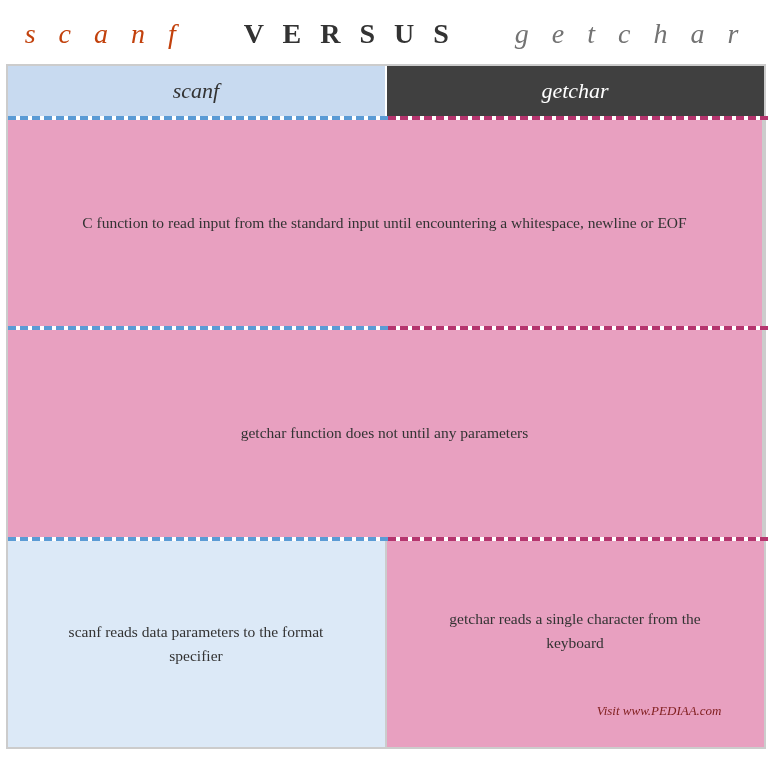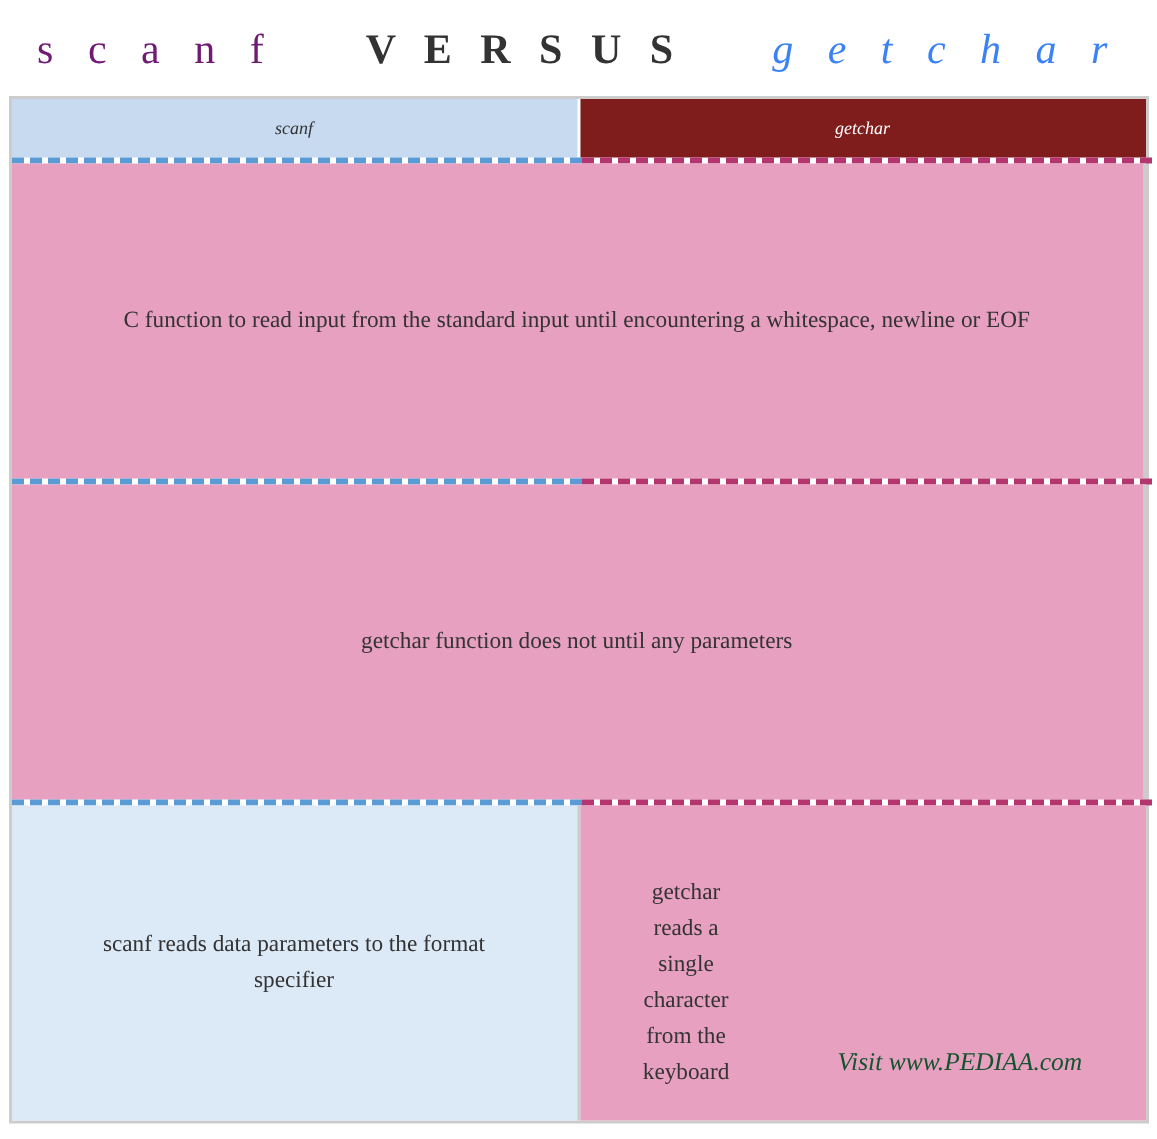--- a/index.html
+++ b/index.html
@@ -22,33 +22,34 @@
     }
 
     .title-bar h1 {
       font-size: 28px;
       letter-spacing: 8px;
       font-weight: normal;
       color: #333;
     }
 
     .title-bar h1 .scanf-part {
-      color: #701a75;
+      color: #c2410c;
+      font-style: italic;
     }
 
     .title-bar h1 .versus-part {
       color: #333;
       font-weight: bold;
       font-style: normal;
       letter-spacing: 6px;
       text-align: center;
     }
 
     .title-bar h1 .getchar-part {
-      color: #3b82f6;
+      color: #737373;
       font-style: italic;
     }
 
     .comparison-table {
       width: 760px;
       flex: 1;
       display: flex;
       flex-direction: column;
       border: 2px solid #ccc;
       margin: 0 5px 10px;
@@ -56,32 +57,32 @@
 
     .header-row {
       display: flex;
       width: 100%;
     }
 
     .header-cell {
       flex: 1;
       padding: 12px 10px;
       text-align: center;
-      font-size: 12px;
+      font-size: 22px;
       font-style: italic;
       color: #333;
     }
 
     .header-cell:first-child {
       background: #c8daf0;
       border-right: 2px solid #fff;
     }
 
     .header-cell:last-child {
-      background: #7f1d1d;
+      background: #404040;
       color: #fff;
     }
 
     .content-row {
       display: flex;
       flex: 1;
       width: 100%;
     }
 
     .content-cell {
@@ -159,21 +160,21 @@
     <div class="content-cell">getchar function does not until any parameters</div>
   </div>
 
   <div class="dashed-divider">
     <div class="dashed-left"></div>
     <div class="dashed-right"></div>
   </div>
 
   <div class="content-row">
     <div class="content-cell">scanf reads data parameters to the format specifier</div>
-    <div class="content-cell" style="flex-direction: row; align-items: flex-end; justify-content: space-between;">
+    <div class="content-cell" style="flex-direction: column; align-items: flex-end; justify-content: space-between;">
       <div style="flex:1; display:flex; align-items:center; justify-content:center;">
         <span>getchar reads a single character from the keyboard</span>
       </div>
-      <div style="width:100%; text-align:right; padding-bottom:6px; font-style:italic; color:#14532d; font-size:17px;">Visit www.PEDIAA.com</div>
+      <div style="width:100%; text-align:right; padding-bottom:6px; font-style:italic; color:#7f1d1d; font-size:13px;">Visit www.PEDIAA.com</div>
     </div>
   </div>
 
 </div>
 
 </body></html>

